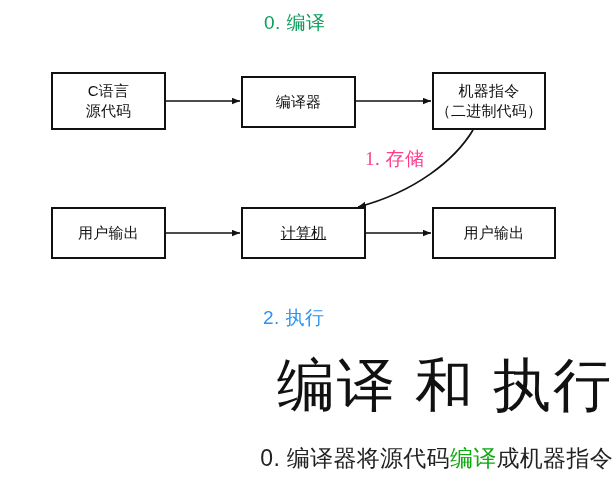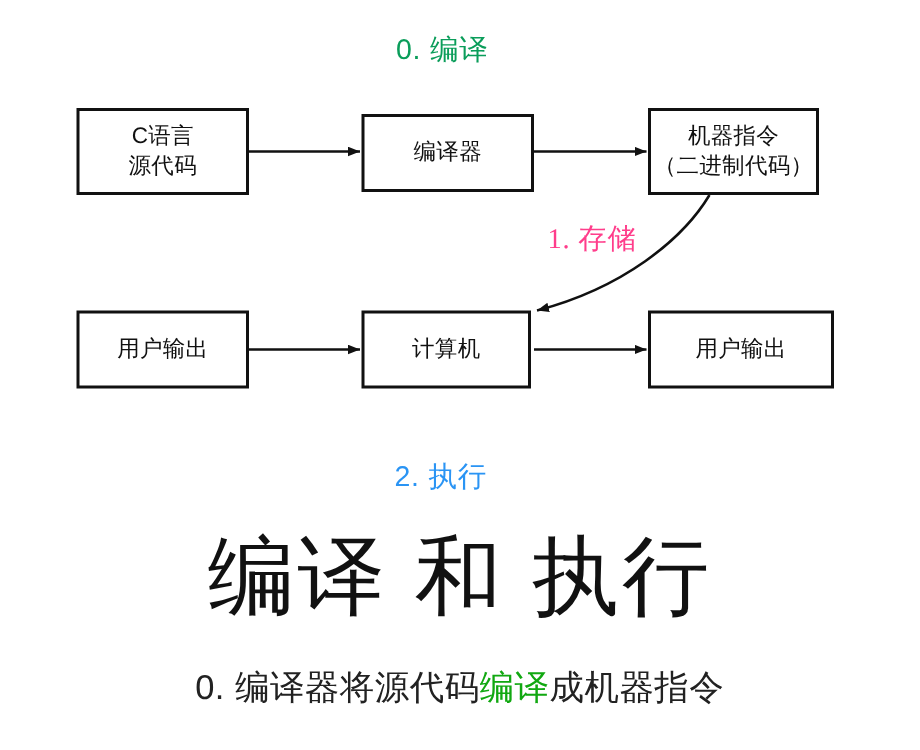--- a/index.html
+++ b/index.html
@@ -44,48 +44,47 @@
     white-space: nowrap;
   }
   .stage-label {
     position: absolute;
     font-size: 19px;
     white-space: nowrap;
     letter-spacing: 0.5px;
   }
   #label-compile {
     color: #0a9d5a;
-    margin-top: 10px;
   }
   #label-store {
     color: #ff3d8b;
     font-family: Liberation Serif, serif;
   }
   #label-execute {
     color: #2a94f4;
   }
   #title {
     position: absolute;
     left: 0;
     top: 352px;
     width: 613px;
-    text-align: center;
+    text-align: right;
     font-size: 58px;
     font-weight: 300;
     letter-spacing: 2px;
     color: #111111;
     line-height: 1.15;
     white-space: nowrap;
   }
   #caption {
     position: absolute;
     left: 0;
     top: 443px;
     width: 613px;
-    text-align: center;
+    text-align: right;
     font-size: 23px;
     color: #222222;
     white-space: nowrap;
     letter-spacing: 0.3px;
   }
   #caption .hl {
     color: #11a811;
   }
 </style>
 </head>
@@ -128,21 +127,21 @@
 
   <div class="node-box" id="node-machine-code" style="left:432px; top:72px; width:114px; height:58px;">
     <span class="node-line">机器指令</span>
     <span class="node-line">（二进制代码）</span>
   </div>
 
   <div class="node-box" id="node-user-input" style="left:51px; top:207px; width:115px; height:52px;">
     <span class="node-line">用户输出</span>
   </div>
 
-  <div class="node-box" id="node-computer" style="left:241px; top:207px; width:113px; height:52px;">
+  <div class="node-box" id="node-computer" style="left:241px; top:207px; width:125px; height:52px;text-decoration:underline;">
     <span class="node-line">计算机</span>
   </div>
 
   <div class="node-box" id="node-user-output" style="left:432px; top:207px; width:124px; height:52px;">
     <span class="node-line">用户输出</span>
   </div>
 
   <div id="title">编译 和 执行</div>
 
   <div id="caption">

